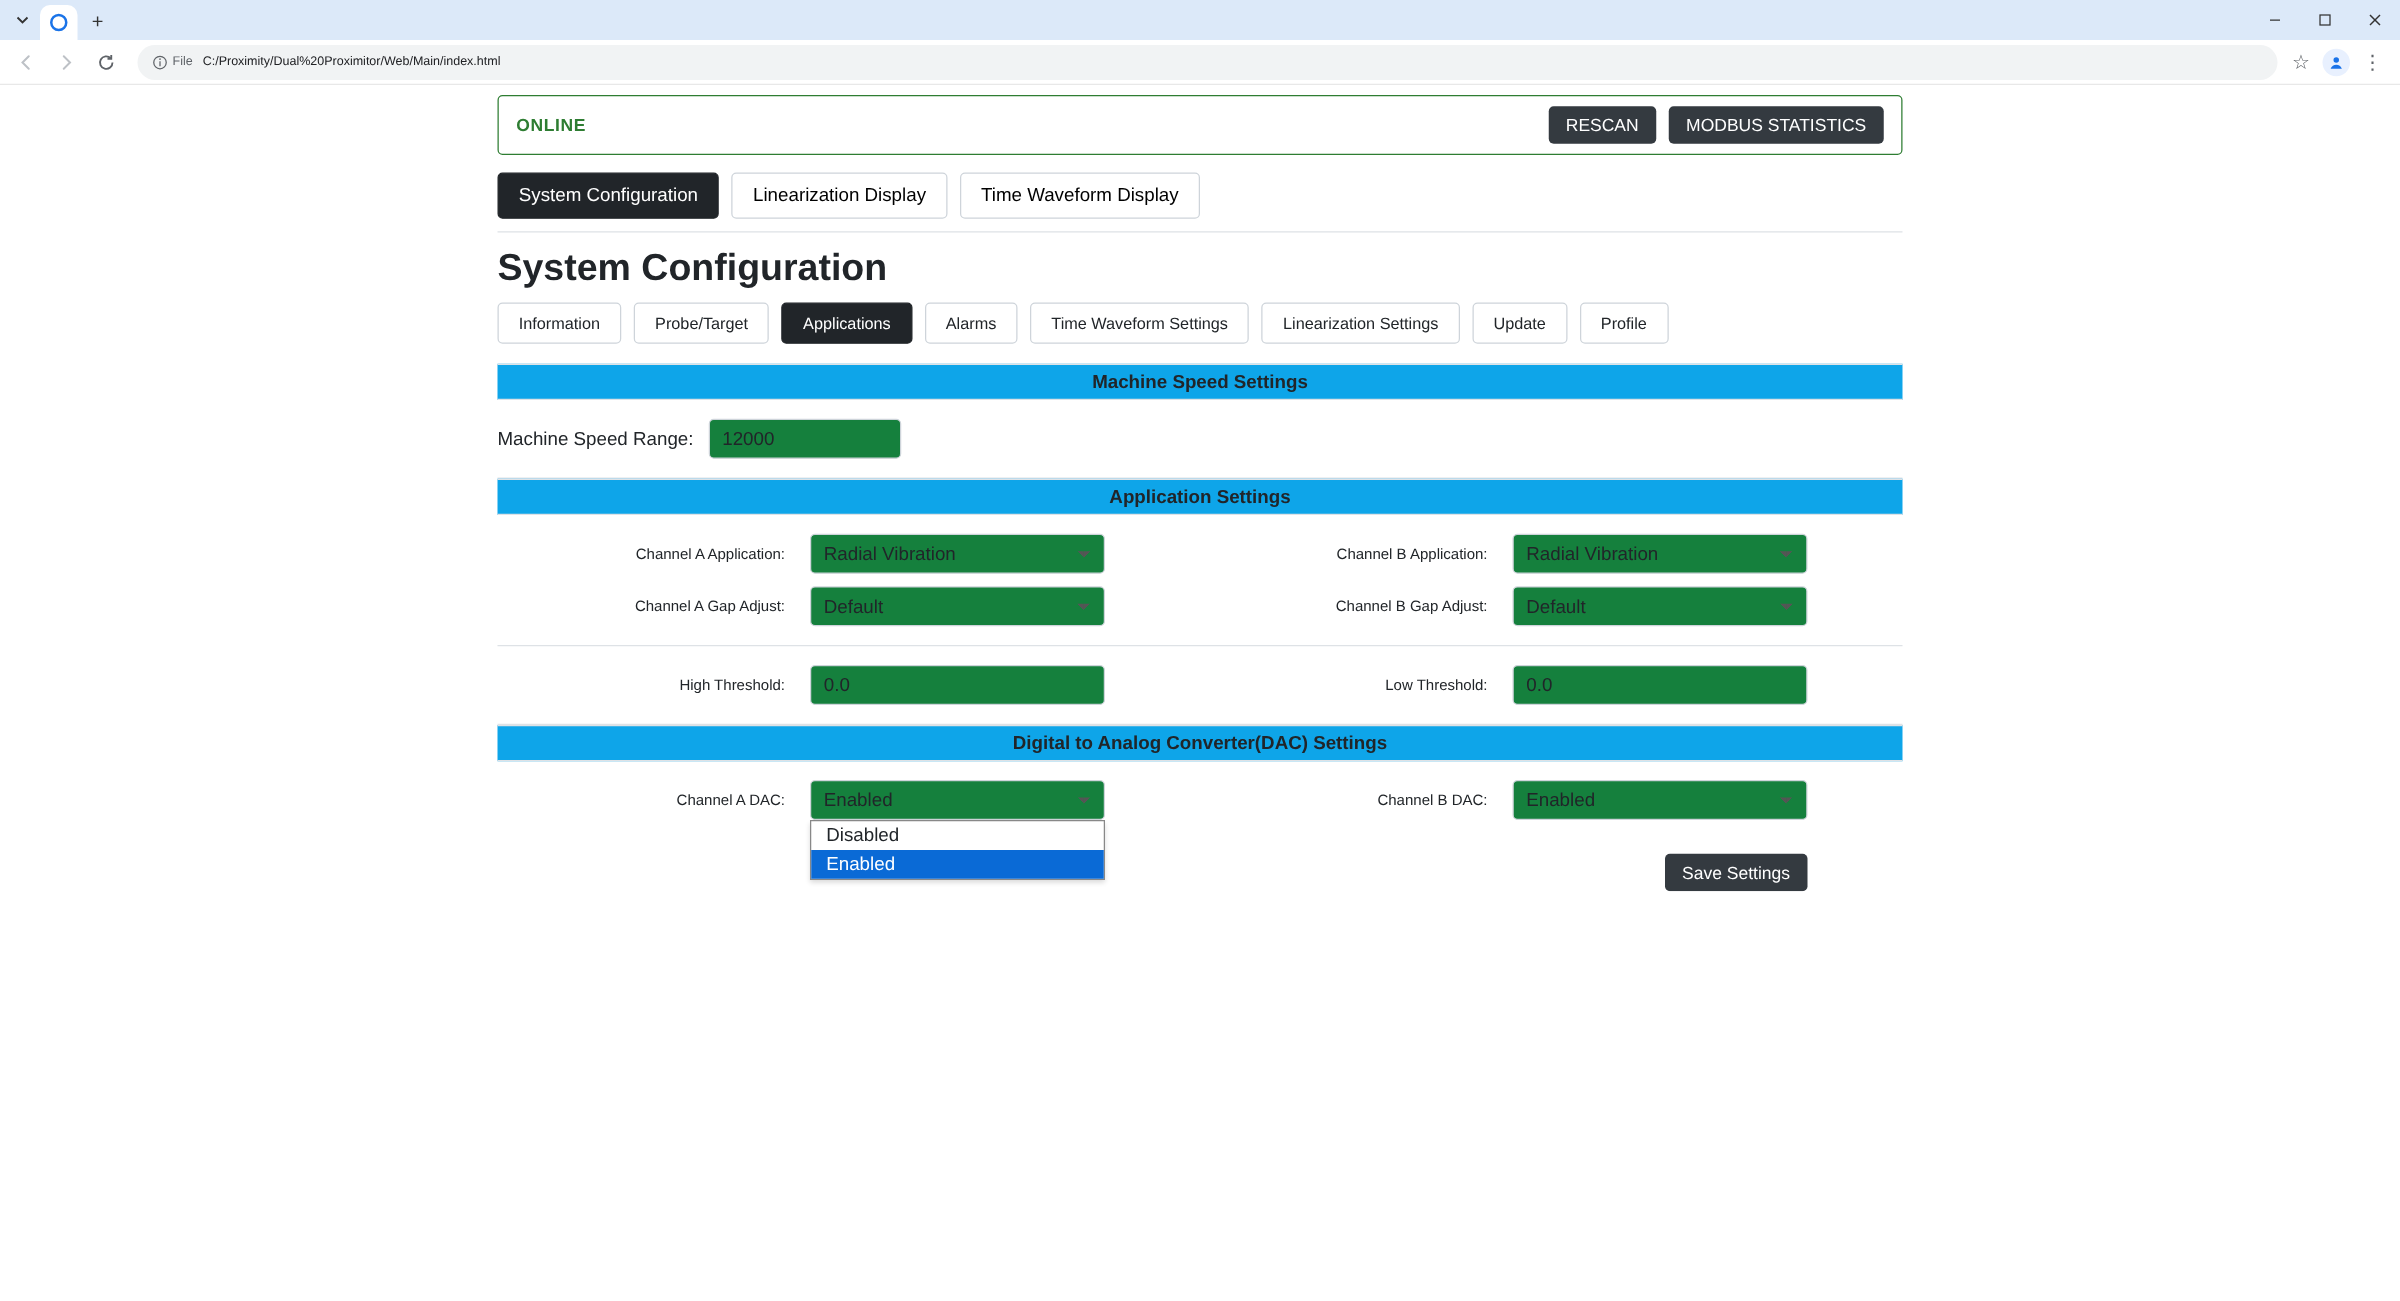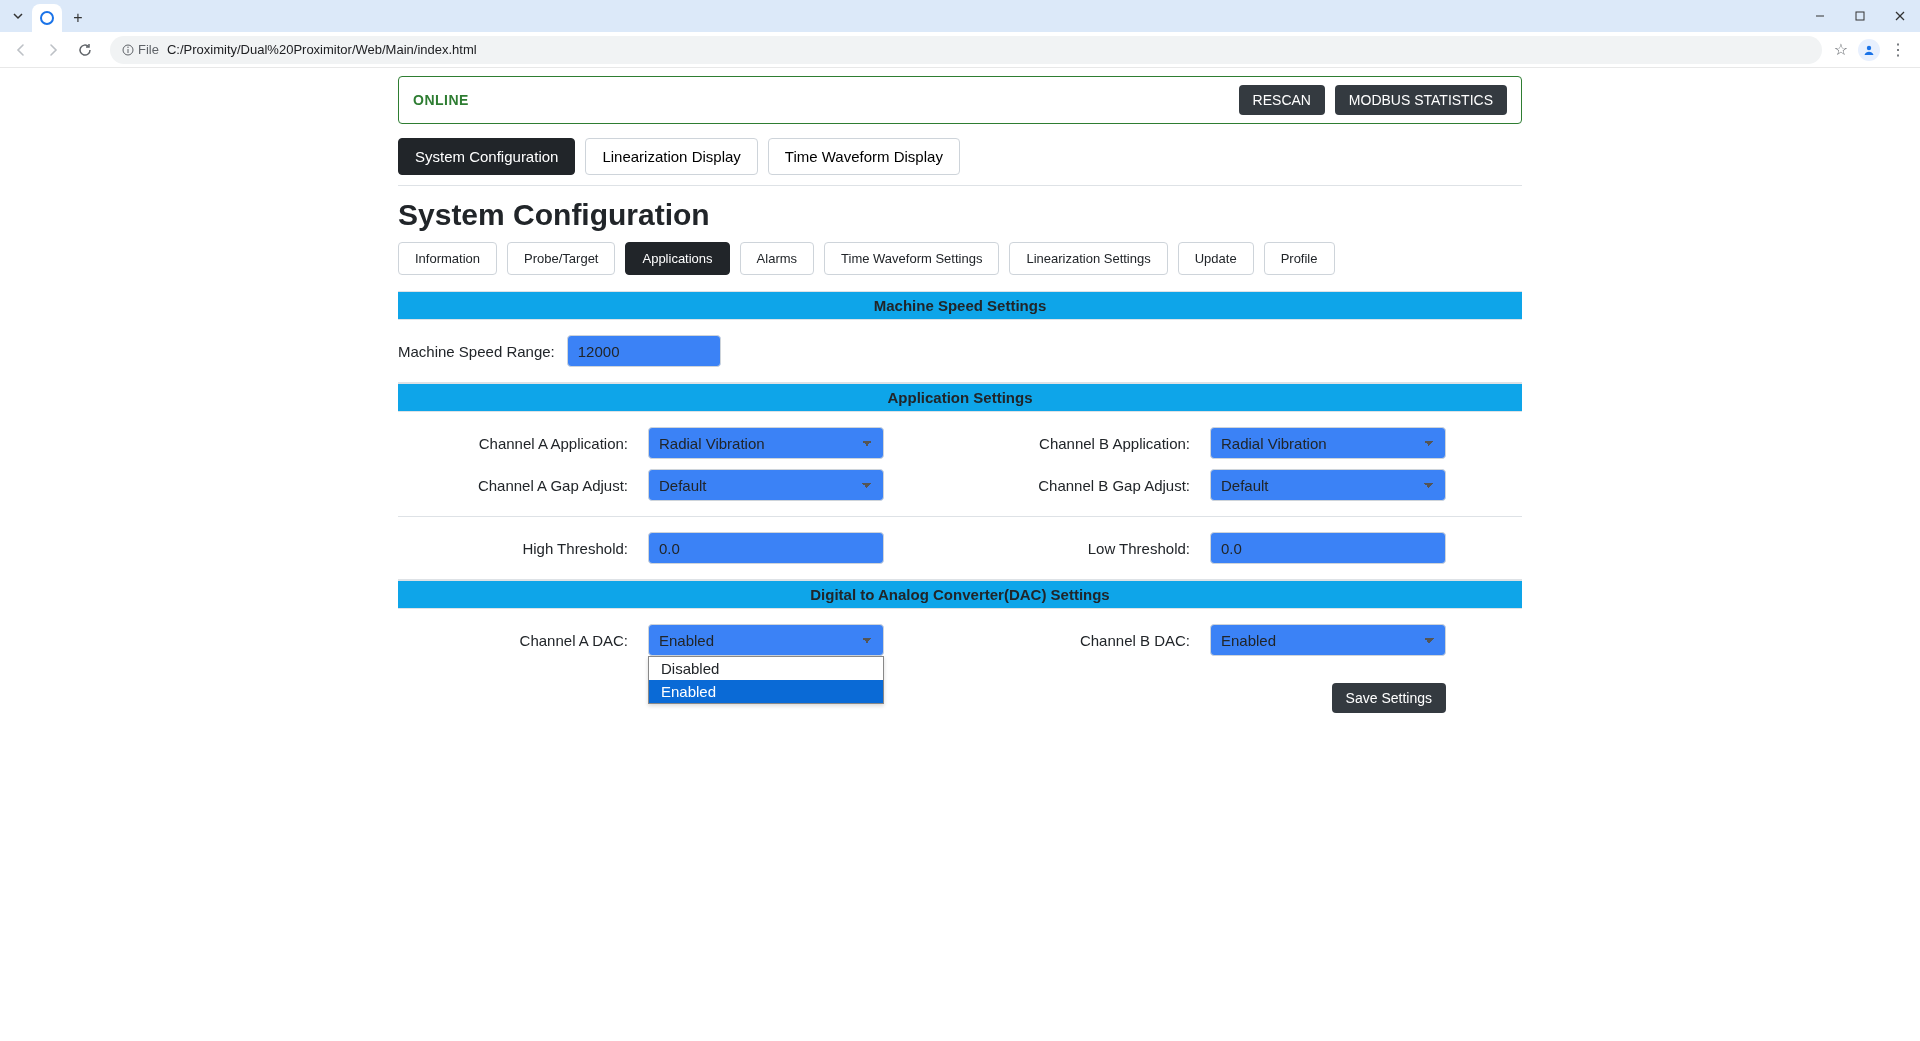--- a/index.html
+++ b/index.html
@@ -10,21 +10,21 @@
   .tab-dropdown { width: 20px; height: 20px; display:flex;align-items:center;justify-content:center; margin-bottom:6px; margin-right:4px;}
   .browser-tab { background: #fff; width: 30px; height: 28px; border-radius: 8px 8px 0 0; display: flex; align-items: center; justify-content: center; margin-right: 2px; }
   .browser-tab .favicon { width: 14px; height: 14px; border: 2px solid #1a73e8; border-radius: 50%; }
   .new-tab { width: 28px; height: 28px; display: flex; align-items: center; justify-content: center; font-size: 16px; color: #333; }
   .win-controls { position: absolute; right: 0; top: 0; display: flex; height: 32px; }
   .win-btn { width: 40px; display: flex; align-items: center; justify-content: center; font-size: 12px; color:#333;}
 
   .toolbar { background: #fff; height: 36px; display: flex; align-items: center; padding: 0 8px; border-bottom: 1px solid #e8e8e8; gap: 6px; }
   .nav-btn { width: 26px; height: 26px; display:flex; align-items:center; justify-content:center; color:#5f6368; border-radius:50%; }
   .nav-btn.disabled { color: #bdc1c6; }
-  .addr-bar { flex: 1; height: 28px; background: #f1f3f4; border-radius: 14px; display: flex; align-items: center; padding: 0 12px; gap: 8px; color: #5f6368; font-size: 13px; margin: 0 6px; }
+  .addr-bar { flex: 1; height: 28px; background: #f1f3f4; border-radius: 14px; display: flex; align-items: center; padding: 0 12px; gap: 8px; color: #5f6368; font-size: 10px; margin: 0 6px; }
   .addr-bar .file-chip { display:flex; align-items:center; gap:4px; }
   .addr-bar .url { color:#202124; }
   .right-icons { display:flex; align-items:center; gap:10px; padding-right:6px;}
   .star { color:#5f6368; font-size:16px;}
   .avatar { width:22px; height:22px; border-radius:50%; background:#e8f0fe; display:flex;align-items:center;justify-content:center; color:#1a73e8; font-size:12px;}
   .kebab { color:#5f6368; font-size:16px;}
 
   
   .page { max-width: 1124px; margin: 0 auto; padding-top: 4px; }
   .status-bar { border: 1px solid #2e7d32; border-radius: 4px; display: flex; align-items: center; justify-content: space-between; padding: 8px 14px; margin-top: 4px; }
@@ -42,23 +42,23 @@
   .sub-tab { background: #fff; border: 1px solid #ced4da; border-radius: 4px; padding: 8px 16px; font-size: 13px; cursor: pointer; color:#212529; }
   .sub-tab.active { background: #212529; color: #fff; border-color: #212529; }
 
   .section-head { background: #0ea5e9; border-top: 1px solid #dee2e6; border-bottom: 1px solid #dee2e6; text-align: center; font-weight: 700; padding: 5px 0; font-size: 15px; color:#212529;}
   .section-body { padding: 10px 0; border-bottom: 1px solid #dee2e6; }
 
   .row { display: flex; align-items: center; padding: 5px 0; }
   .row.single { gap: 12px; }
   .row.double { }
   .half { width: 50%; display: flex; align-items: center; }
-  .lbl { width: 250px; text-align: right; padding-right: 20px; font-size: 15px; color:#212529;}
+  .lbl { width: 250px; text-align: right; padding-right: 20px; font-size: 12px; color:#212529;}
   .ctl { width: 236px; }
-  input.text, select.sel { width: 100%; height: 32px; border: 1px solid #ced4da; border-radius: 4px; padding: 4px 10px; font-size: 15px; font-family: inherit; background:#3b82f6; color:#212529;}
+  input.text, select.sel { width: 100%; height: 32px; border: 1px solid #ced4da; border-radius: 4px; padding: 4px 10px; font-size: 15px; font-family: inherit; background:#15803d; color:#212529;}
   select.sel { appearance: none; -webkit-appearance:none; background-image: linear-gradient(45deg, transparent 50%, #555 50%), linear-gradient(135deg, #555 50%, transparent 50%); background-position: calc(100% - 16px) 13px, calc(100% - 11px) 13px; background-size: 5px 5px, 5px 5px; background-repeat: no-repeat; padding-right: 28px;}
   input.small { width: 154px; }
   .single .lbl2 { font-size:15px; }
 
   .save-row { display:flex; justify-content:flex-end; padding: 12px 76px 0 0; }
 
   
   .dropdown-pop { position: absolute; width: 236px; border: 1px solid #888; background:#fff; box-shadow: 0 2px 4px rgba(0,0,0,.15); z-index: 50; }
   .dropdown-pop .opt { padding: 3px 12px; font-size: 15px; cursor: default; }
   .dropdown-pop .opt.hl { background: #0a6ad6; color: #fff; }

